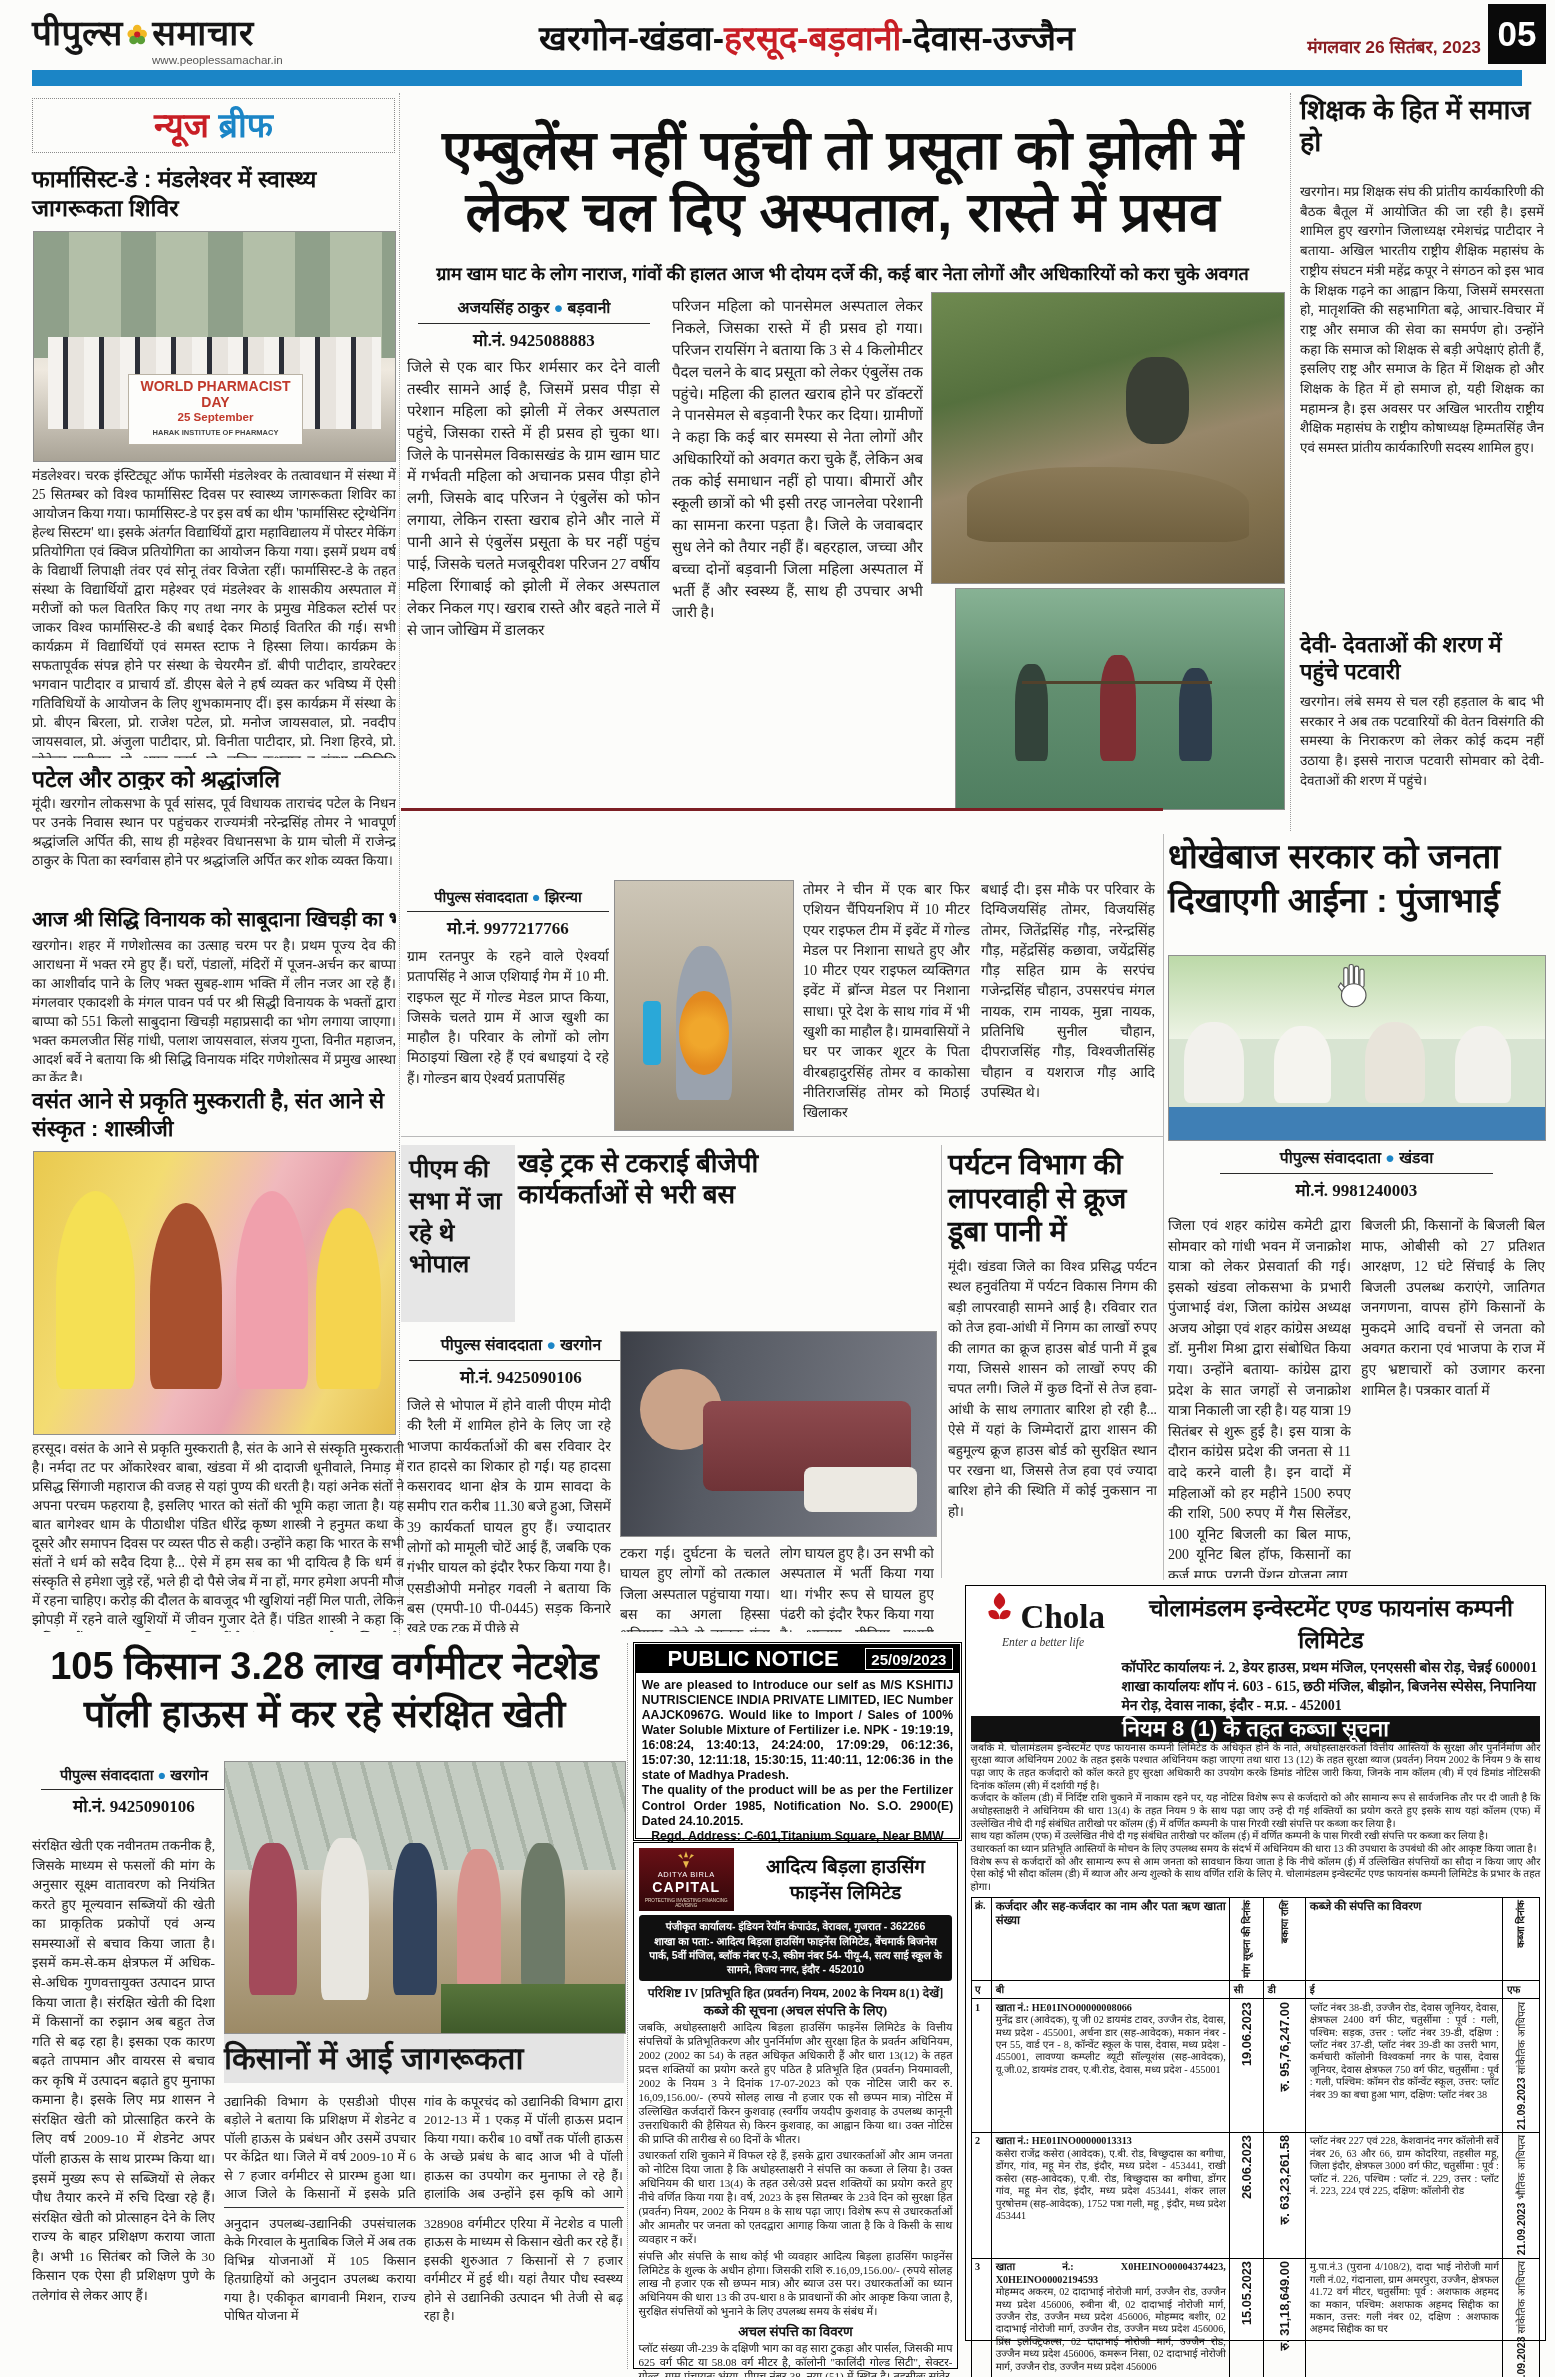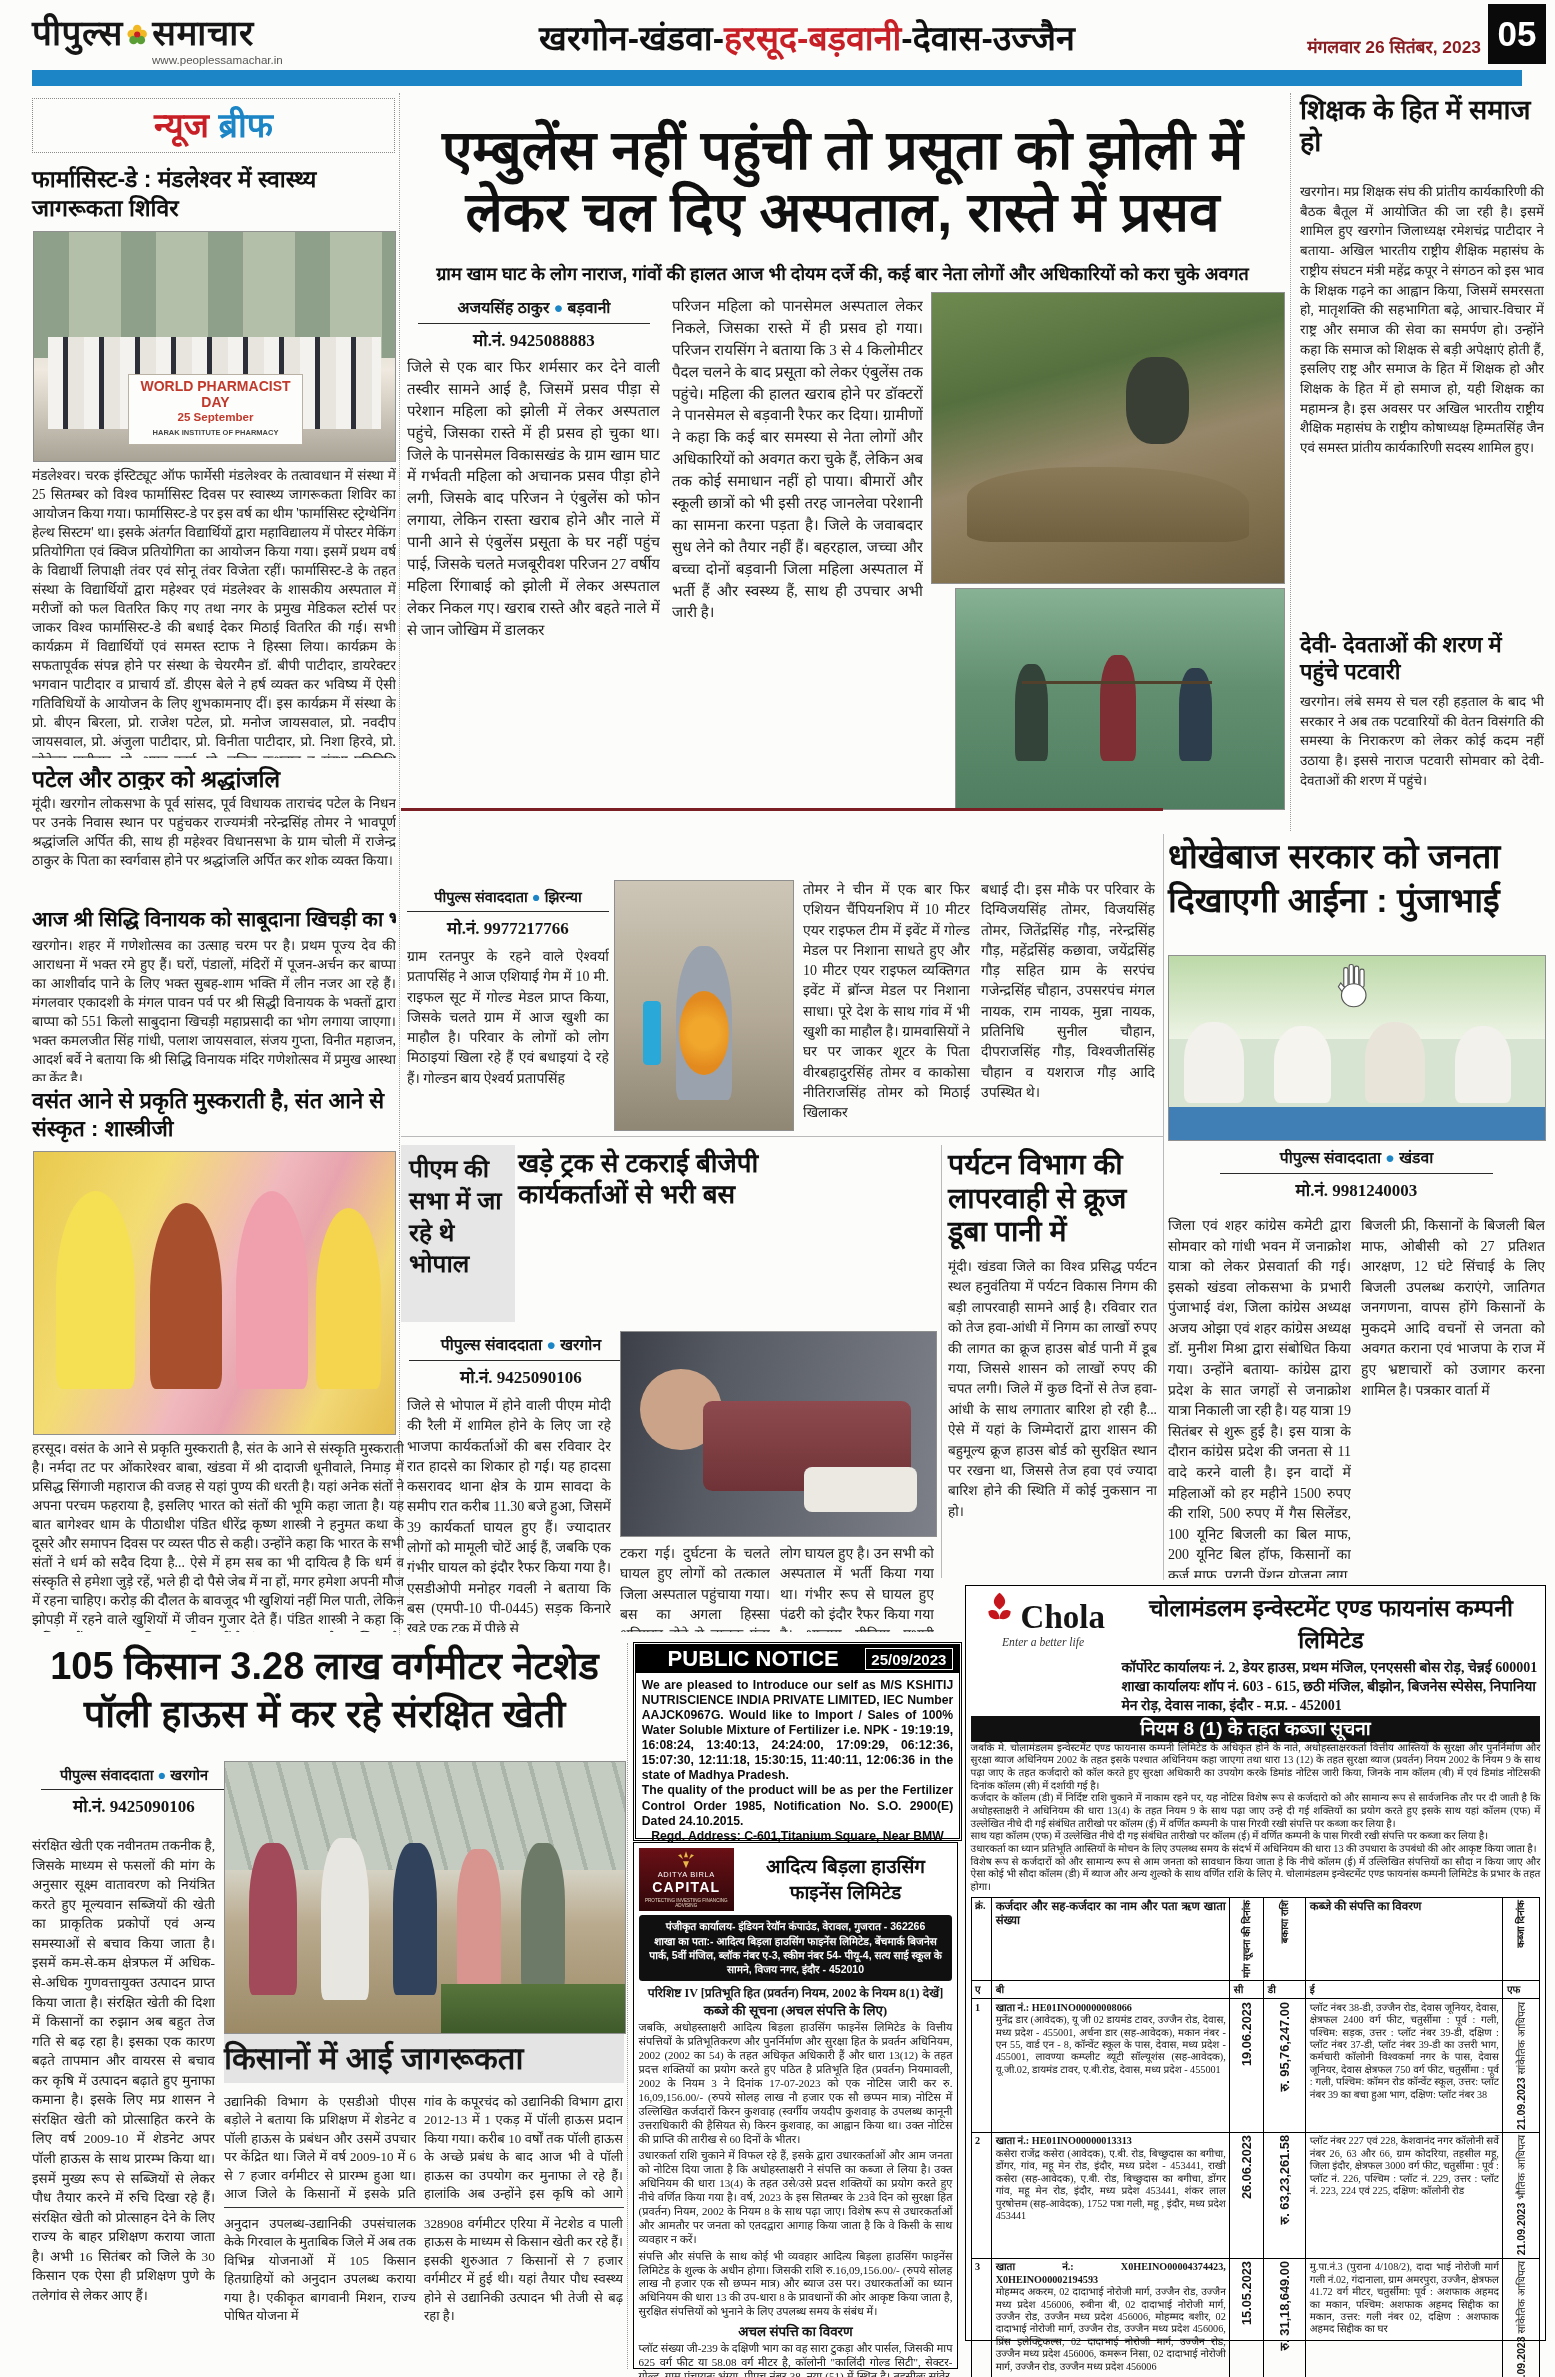--- a/index.html
+++ b/index.html
@@ -341,21 +341,21 @@
         </svg>
         <span style="font-family:'Liberation Serif',serif;font-weight:bold;font-size:33px">Chola</span>
         <div style="font-style:italic;font-size:11.6px;color:#333">Enter a better life</div>
       </div>
       <div style="flex:1">
         <div class="hl center" style="font-size:23px">चोलामंडलम इन्वेस्टमेंट एण्ड फायनांस कम्पनी लिमिटेड</div>
         <div style="font-weight:bold;font-size:14px;margin-top:2.3px">कॉर्पोरेट कार्यालयः नं. 2, डेयर हाउस, प्रथम मंजिल, एनएससी बोस रोड़, चेन्नई 600001</div>
         <div style="font-weight:bold;font-size:14px">शाखा कार्यालयः शॉप नं. 603 - 615, छठी मंजिल, बीझोन, बिजनेस स्पेसेस, निपानिया मेन रोड़, देवास नाका, इंदौर - म.प्र. - 452001</div>
       </div>
     </div>
-    <div style="background:#111;color:#fff;text-align:center;font-family:'Liberation Sans',sans-serif;font-weight:bold;font-size:19px;height:25.6px;line-height:25.6px;margin-top:2.3px">नियम 8 (1) के तहत कब्जा सूचना</div>
+    <div style="background:#111;color:#fff;text-align:center;font-family:'Liberation Sans',sans-serif;font-weight:bold;font-size:22px;height:25.6px;line-height:25.6px;margin-top:2.3px">नियम 8 (1) के तहत कब्जा सूचना</div>
     <div style="font-size:10.2px;line-height:1.24;text-align:justify;margin-top:0">
       <div>जबकि मे. चोलामंडलम इन्वेस्टमेंट एण्ड फायनास कम्पनी लिमिटेड के अधिकृत होने के नाते, अधोहस्ताक्षरकर्ता वित्तीय आस्तियों के सुरक्षा और पुनर्निर्माण और सुरक्षा ब्याज अधिनियम 2002 के तहत इसके पश्चात अधिनियम कहा जाएगा तथा धारा 13 (12) के तहत सुरक्षा ब्याज (प्रवर्तन) नियम 2002 के नियम 9 के साथ पढ़ा जाए के तहत कर्जदारो को कॉल करते हुए सुरक्षा अधिकारी का उपयोग करके डिमांड नोटिस जारी किया, जिनके नाम कॉलम (बी) में एवं डिमांड नोटिसकी दिनांक कॉलम (सी) में दर्शायी गई है।</div>
       <div>कर्जदार के कॉलम (डी) में निर्दिष्ट राशि चुकाने में नाकाम रहने पर, यह नोटिस विशेष रूप से कर्जदारो को और सामान्य रूप से सार्वजनिक तौर पर दी जाती है कि अधोहस्ताक्षरी ने अधिनियम की धारा 13(4) के तहत नियम 9 के साथ पढ़ा जाए उन्हे दी गई शक्तियों का प्रयोग करते हुए इसके साथ यहां कॉलम (एफ) में उल्लेखित नीचे दी गई संबंधित तारीखो पर कॉलम (ई) में वर्णित कम्पनी के पास गिरवी रखी संपत्ति पर कब्जा कर लिया है।</div>
       <div>साथ यहा कॉलम (एफ) में उल्लेखित नीचे दी गइ संबंधित तारीखो पर कॉलम (ई) में वर्णित कम्पनी के पास गिरवी रखी संपत्ति पर कब्जा कर लिया है।</div>
       <div>उधारकर्ता का ध्यान प्रतिभूति आस्तियों के मोचन के लिए उपलब्ध समय के संदर्भ में अधिनियम की धारा 13 की उपधारा के उपबंधो की ओर आकृष्ट किया जाता है।</div>
       <div>विशेष रूप से कर्जदारों को और सामान्य रूप से आम जनता को सावधान किया जाता हे कि नीचे कॉलम (ई) में उल्लिखित संपत्तियों का सौदा न किया जाए और ऐसा कोई भी सौदा कॉलम (डी) में ब्याज और अन्य शुल्को के साथ वर्णित राशि के लिए मे. चोलामंडलम इन्वेस्टमेंट एण्ड फायनांस कम्पनी लिमिटेड के प्रभार के तहत होगा।</div>
     </div>
     <table class="chola" style="margin-top:3.5px">
       <colgroup>
           <col style="width:20px">

